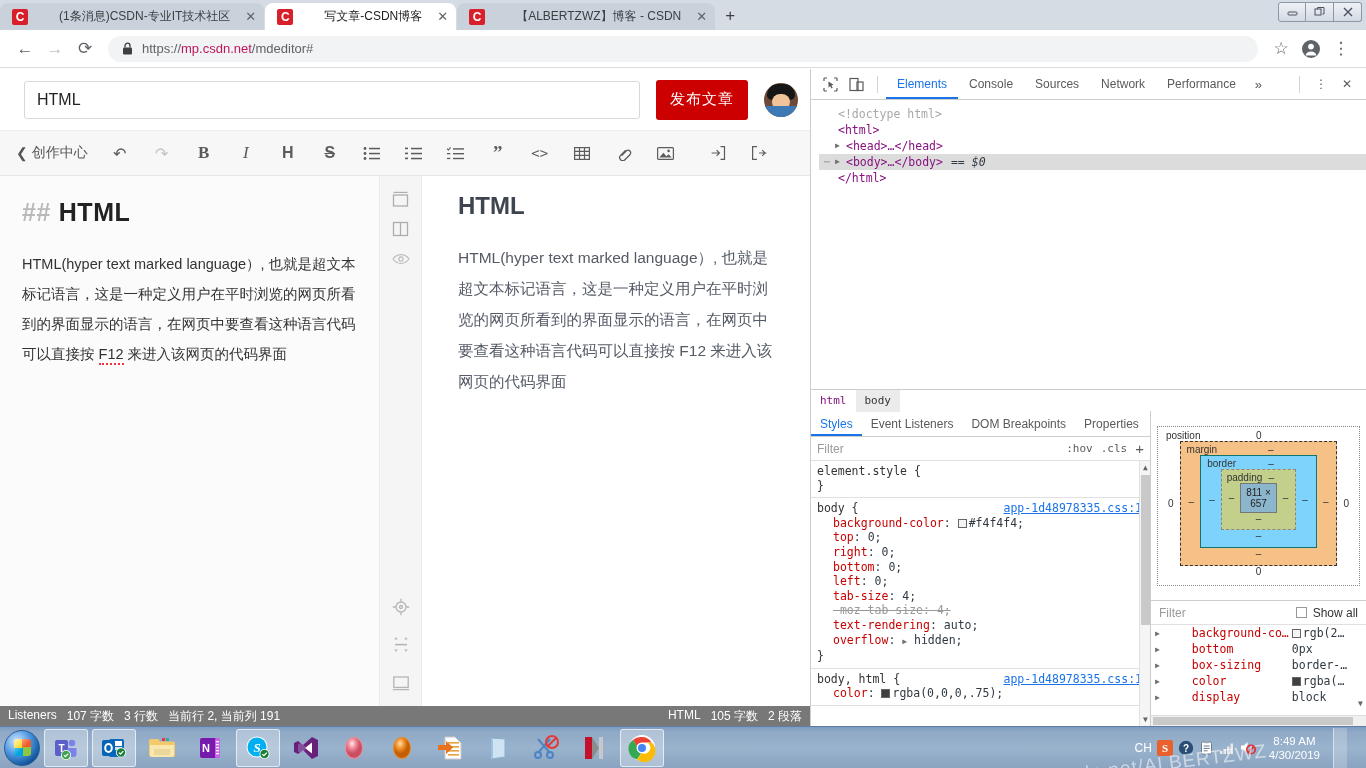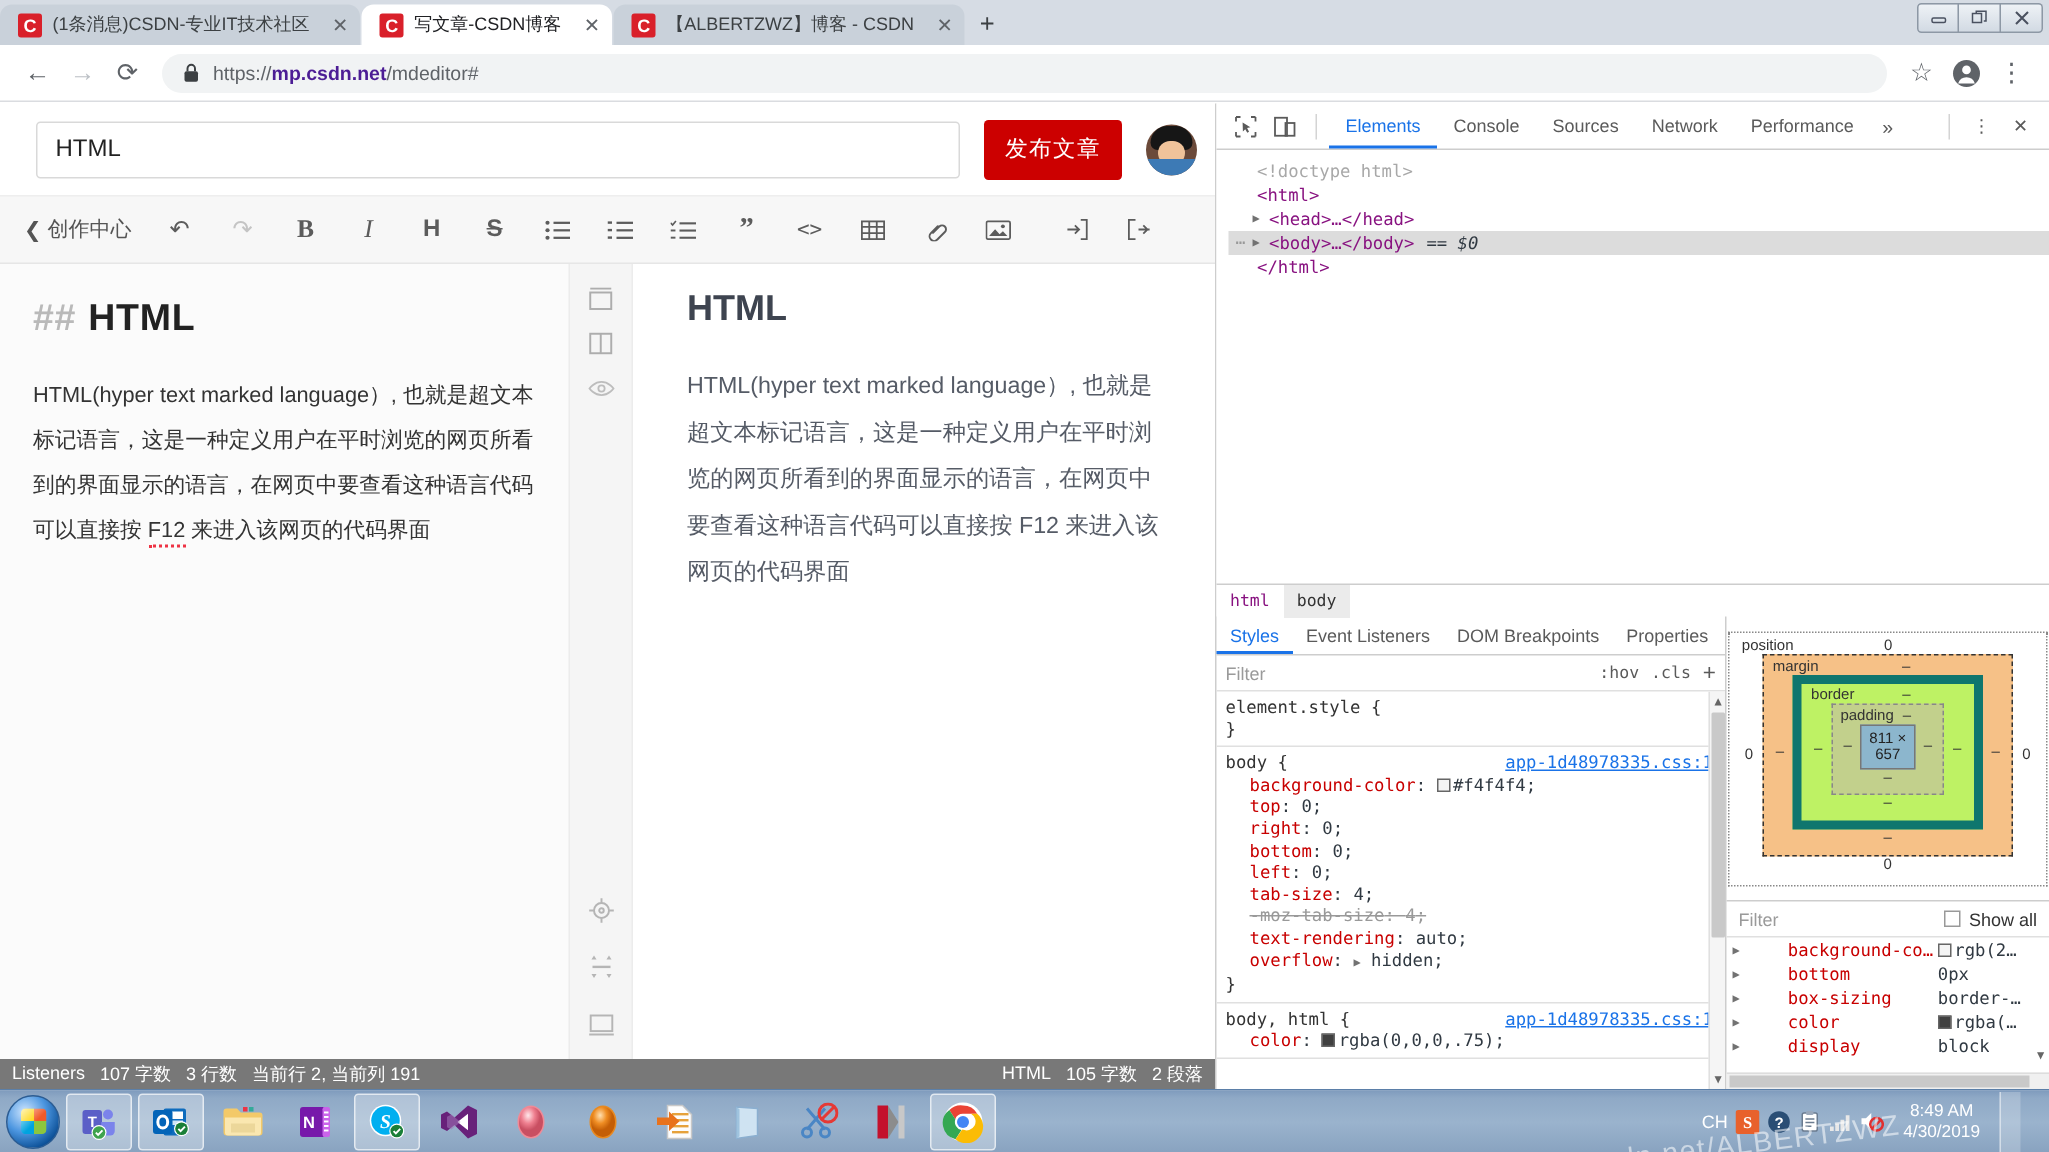--- a/index.html
+++ b/index.html
@@ -21,21 +21,21 @@
     padding: 0 8px 0 12px; border-radius: 8px 8px 0 0;
     background: #c9d1da; color: #3c4043; font-size: 12px; white-space: nowrap;
     position: relative; margin-right: 1px;
   }
   .tab.active { background: #fff; color: #202124; }
   .tab-fav {
     width: 16px; height: 16px; background: #d9202a; color: #fff;
     font-size: 12px; font-weight: bold; line-height: 16px; text-align: center;
     border-radius: 2px; flex: none;
   }
-  .tab-title { max-width: 175px; overflow: hidden; text-overflow: ellipsis; }
+  .tab-title { max-width: 175px; overflow: hidden; text-overflow: ellipsis; margin-left: 24px; }
   .tab-close { font-size: 13px; color: #5f6368; padding-left: 8px; }
   .newtab { width: 28px; height: 27px; line-height: 25px; text-align: center; font-size: 17px; color: #3c4043; }
 
   .winbtns { position: absolute; right: 4px; top: 2px; display: flex; }
   .winbtn {
     width: 28px; height: 20px; border: 1px solid #8d98a5; border-left: none;
     background: linear-gradient(#eef2f6, #d2dae3);
     display: flex; align-items: center; justify-content: center;
     color: #4a5160; font-size: 11px;
   }
@@ -50,21 +50,21 @@
   .navicon { width: 30px; height: 30px; display: flex; align-items: center; justify-content: center;
              color: #5f6368; font-size: 17px; }
   .navicon.dim { color: #bdc1c6; }
   .omnibox {
     flex: 1; height: 26px; background: #f1f3f4; border-radius: 13px;
     display: flex; align-items: center; padding: 0 14px; margin: 0 8px;
     font-size: 13px; color: #202124;
   }
   .lock { font-size: 11px; margin-right: 9px; color: #3c4043; }
   .url-dim { color: #5f6368; }
-  .url-strong { color: #4c1d95; font-weight: bold; }
+  .url-strong { color: #be185d; }
 
   
   .editor-pane {
     position: absolute; left: 0; top: 69px; width: 810px; height: 637px;
     background: #fff; overflow: hidden;
   }
   .title-row {
     height: 61px; background: #fff; display: flex; align-items: center;
     padding: 0 12px 0 24px; gap: 16px;
   }
@@ -203,21 +203,21 @@
   .vscroll .up { top: 0; } .vscroll .down { bottom: 0; }
 
   .styles-right { flex: 1; display: flex; flex-direction: column; min-width: 0; position: relative; }
   .boxmodel-wrap { height: 190px; display: flex; align-items: center; justify-content: center;
                    border-bottom: 1px solid #cdcdcd; padding: 6px; }
   .bm-position {
     border: 1px dotted #888; padding: 3px 8px 8px 8px; position: relative;
     font-size: 10px; color: #333; text-align: center; background: #fff;
   }
   .bm-margin { border: 1px dashed #333; background: #f6c187; padding: 2px 6px 6px 6px; }
-  .bm-border { border: 6px solid #0f766e; background: #bef264; padding: 2px 6px 6px 6px; }
+  .bm-border { border: 1px solid #0f766e; background: #7dd3fc; padding: 2px 6px 6px 6px; }
   .bm-padding { border: 1px dashed #888; background: #c2d08c; padding: 2px 5px 5px 5px; }
   .bm-content { background: #8cb6cd; border: 1px solid #777; padding: 3px 0; font-size: 10px; color: #222; }
   .bm-label { float: left; font-size: 10px; }
   .bm-dash { font-size: 10px; color: #333; }
   .bm-row { display: flex; align-items: center; justify-content: center; gap: 4px; }
   .bm-side { font-size: 10px; color: #333; padding: 0 2px; }
 
   .computed-filter {
     height: 24px; border-bottom: 1px solid #e0e0e0; display: flex; align-items: center;
     padding: 0 8px; gap: 6px; font-size: 12px; color: #9a9a9a;

